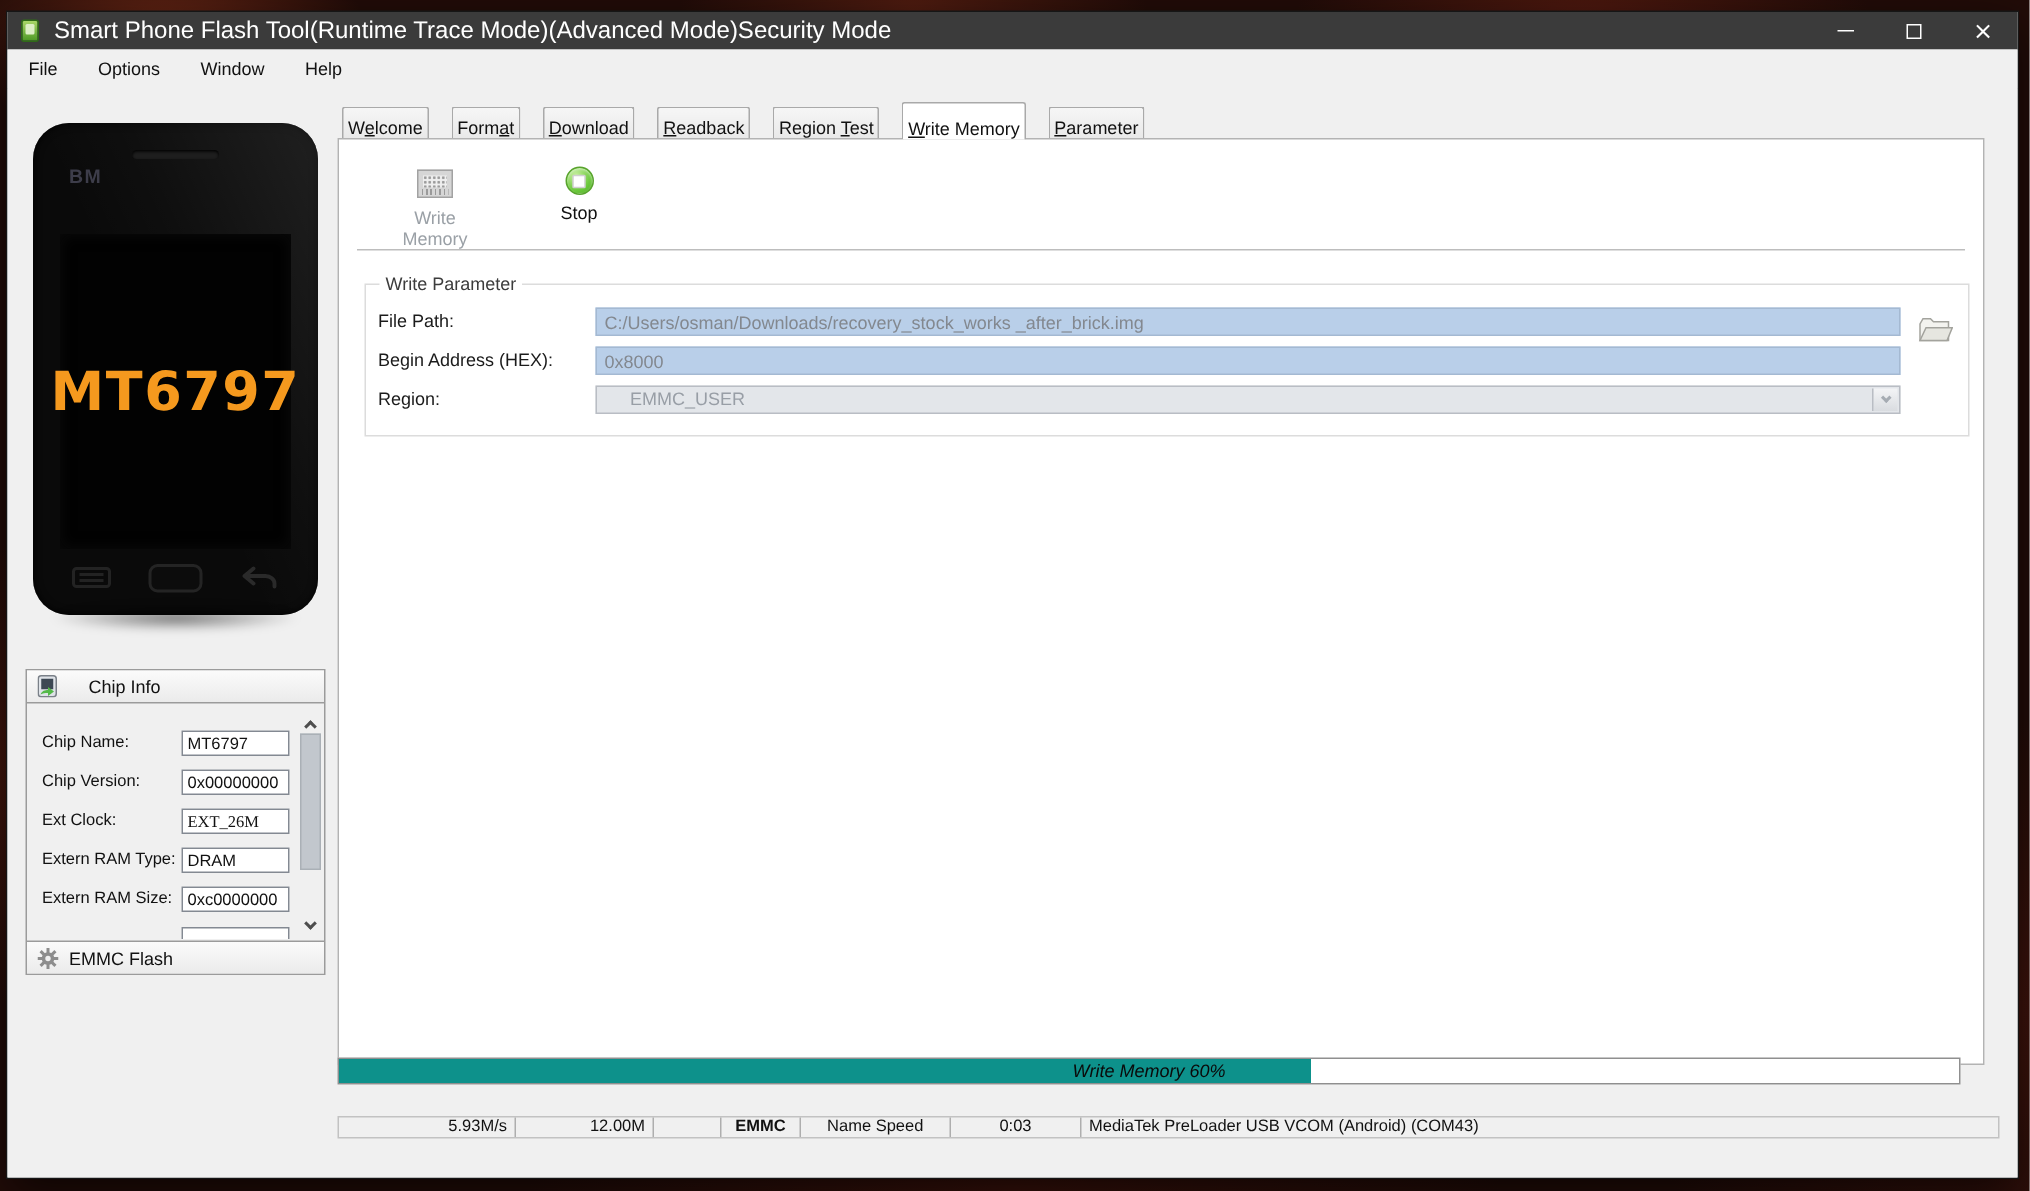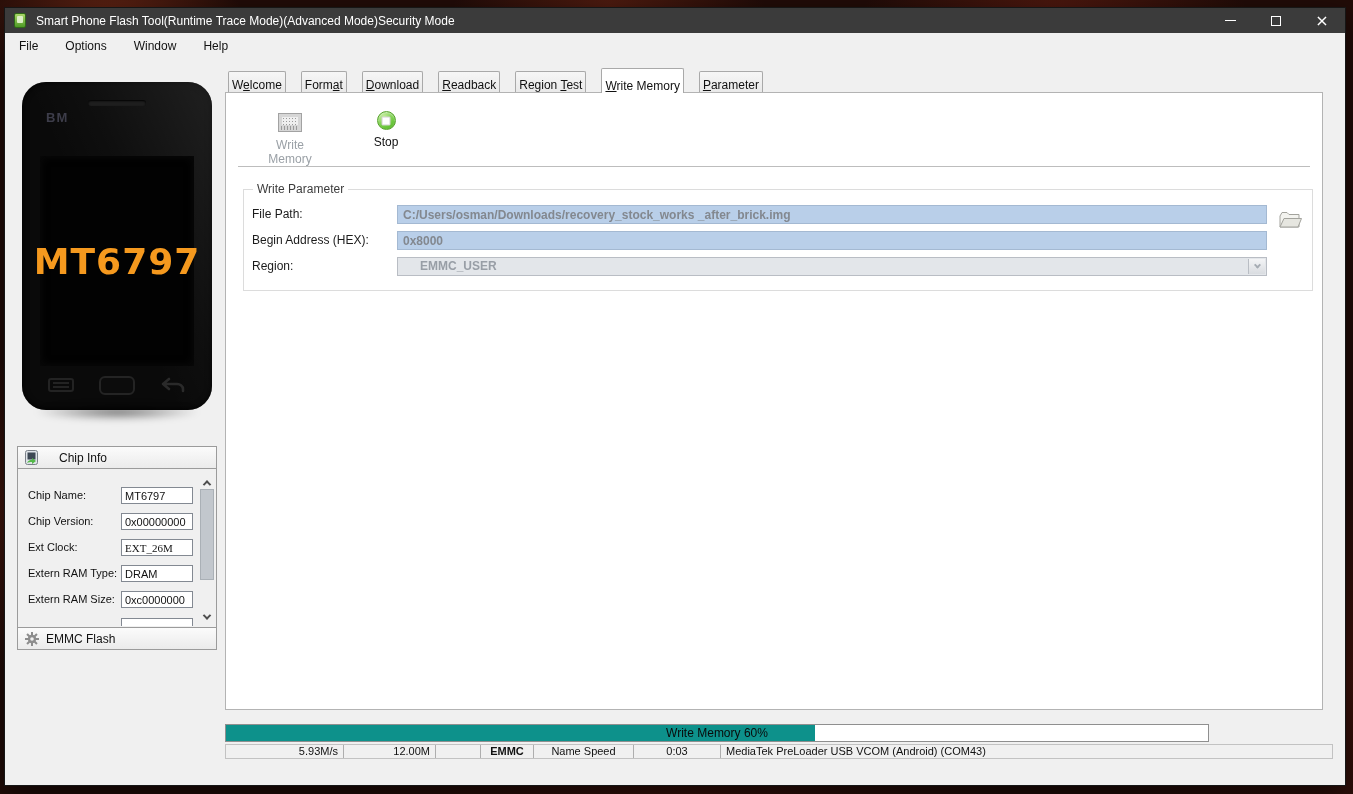--- a/index.html
+++ b/index.html
@@ -17,21 +17,21 @@
   }
 
   .window { position:absolute; left:5px; top:8px; width:1340px; height:777px; background:#f0f0f0;
             box-shadow:0 0 0 1px #161616, 0 10px 30px rgba(0,0,0,.65); }
 
   
   .titlebar { height:25px; background:#3b3b3b; display:flex; align-items:center; }
   .app-icon { width:12px; height:15px; margin-left:9px; border-radius:2px; flex:0 0 auto;
               background:linear-gradient(#a9d668,#4f9a26); border:1px solid #2f6a17; position:relative; }
   .app-icon::before { content:""; position:absolute; left:2px; right:2px; top:2px; height:7px; background:#ddeec6; border-radius:1px; }
-  .titlebar .title { color:#ffffff; font-size:12px; margin-left:10px; white-space:nowrap; }
+  .titlebar .title { color:#ffffff; font-size:16px; margin-left:10px; white-space:nowrap; }
   .win-controls { margin-left:auto; display:flex; height:100%; }
   .win-btn { width:46px; height:100%; display:flex; align-items:center; justify-content:center; }
   .ic-min { width:11px; height:1px; background:#fff; }
   .ic-max { width:10px; height:10px; border:1px solid #fff; }
   .ic-close { color:#fff; font-size:16px; line-height:10px; font-family:"DejaVu Sans",sans-serif; }
 
   
   .menubar { height:26px; background:#f0f0f0; display:flex; align-items:center; padding-left:3px; }
   .menu-item { padding:4px 11px; font-size:12px; color:#111; margin-right:5px; cursor:default; }
 
@@ -101,33 +101,33 @@
                border:1px solid #58a32d; box-shadow:inset 0 1px 2px rgba(255,255,255,.6); }
   .stop-icon::after { content:""; position:absolute; left:50%; top:50%; transform:translate(-50%,-50%);
                       width:7px; height:7px; background:#fff; border:1px solid #cfcfcf; border-radius:1px; }
   .toolbar-sep { position:absolute; left:12px; right:12px; top:73px; height:1px; background:#bdbdbd; }
 
   
   .group-box { position:absolute; left:17px; top:96px; width:1070px; height:102px; border:1px solid #dcdcdc; }
   .group-legend { position:absolute; top:-8px; left:9px; background:#fff; padding:0 4px; font-size:12px; color:#3c3c3c; }
   .param-label { position:absolute; left:8px; font-size:12px; color:#1b1b1b; line-height:19px; white-space:nowrap; }
   .param-field { position:absolute; left:153px; width:870px; height:19px; font-size:12px; line-height:17px;
-                 font-family:"Liberation Sans",sans-serif;font-weight:bold; }
+                 font-family:"Liberation Sans",sans-serif; }
   .field-blue { background:#b9cfe9; border:1px solid #a4b9d2; color:#83888f; padding:0 5px; }
   input.field-blue { height:19px; width:870px; }
   .field-select { background:#e3e6ea; border:1px solid #b9bdc4; color:#989ea6; padding:0 22px; }
   .dd-btn { position:absolute; right:1px; top:1px; bottom:1px; width:17px;
             background:linear-gradient(#f3f4f6,#d9dce0); border-left:1px solid #b9bdc4;
             display:flex; align-items:center; justify-content:center; }
   .dd-chev { width:5px; height:5px; border-left:2px solid #a6acb3; border-top:2px solid #a6acb3; transform:rotate(225deg) translate(1px,1px); }
   .folder-btn { position:absolute; left:1052px; top:117px; width:24px; height:20px; }
 
   
-  .progress { position:absolute; left:220px; top:665px; width:984px; height:18px; border:1px solid #8f8f8f;
-              background:#fff; overflow:hidden; }
+  .progress { position:absolute; left:220px; top:646px; width:1082px; height:18px; border:1px solid #8f8f8f;
+              background:#fff; overflow:hidden;font-style:italic; }
   .progress-fill { height:100%; background:#0d918b; }
   .progress-label { position:absolute; left:0; right:0; top:0; text-align:center; font-size:12px; line-height:17px; color:#0a0a0a; }
   .statusbar { position:absolute; left:220px; top:685px; width:1108px; height:15px; display:flex;
                background:#f0f0f0; border:1px solid #c2c2c2; font-size:11px; color:#111; }
   .status-cell { border-right:1px solid #aeaeae; line-height:13px; padding:0 5px; overflow:hidden; white-space:nowrap; }
   .status-cell:last-child { border-right:none; flex:1; }
   .ta-r { text-align:right; } .ta-c { text-align:center; } .bold { font-weight:bold; }
 </style>
 </head>
 <body>

